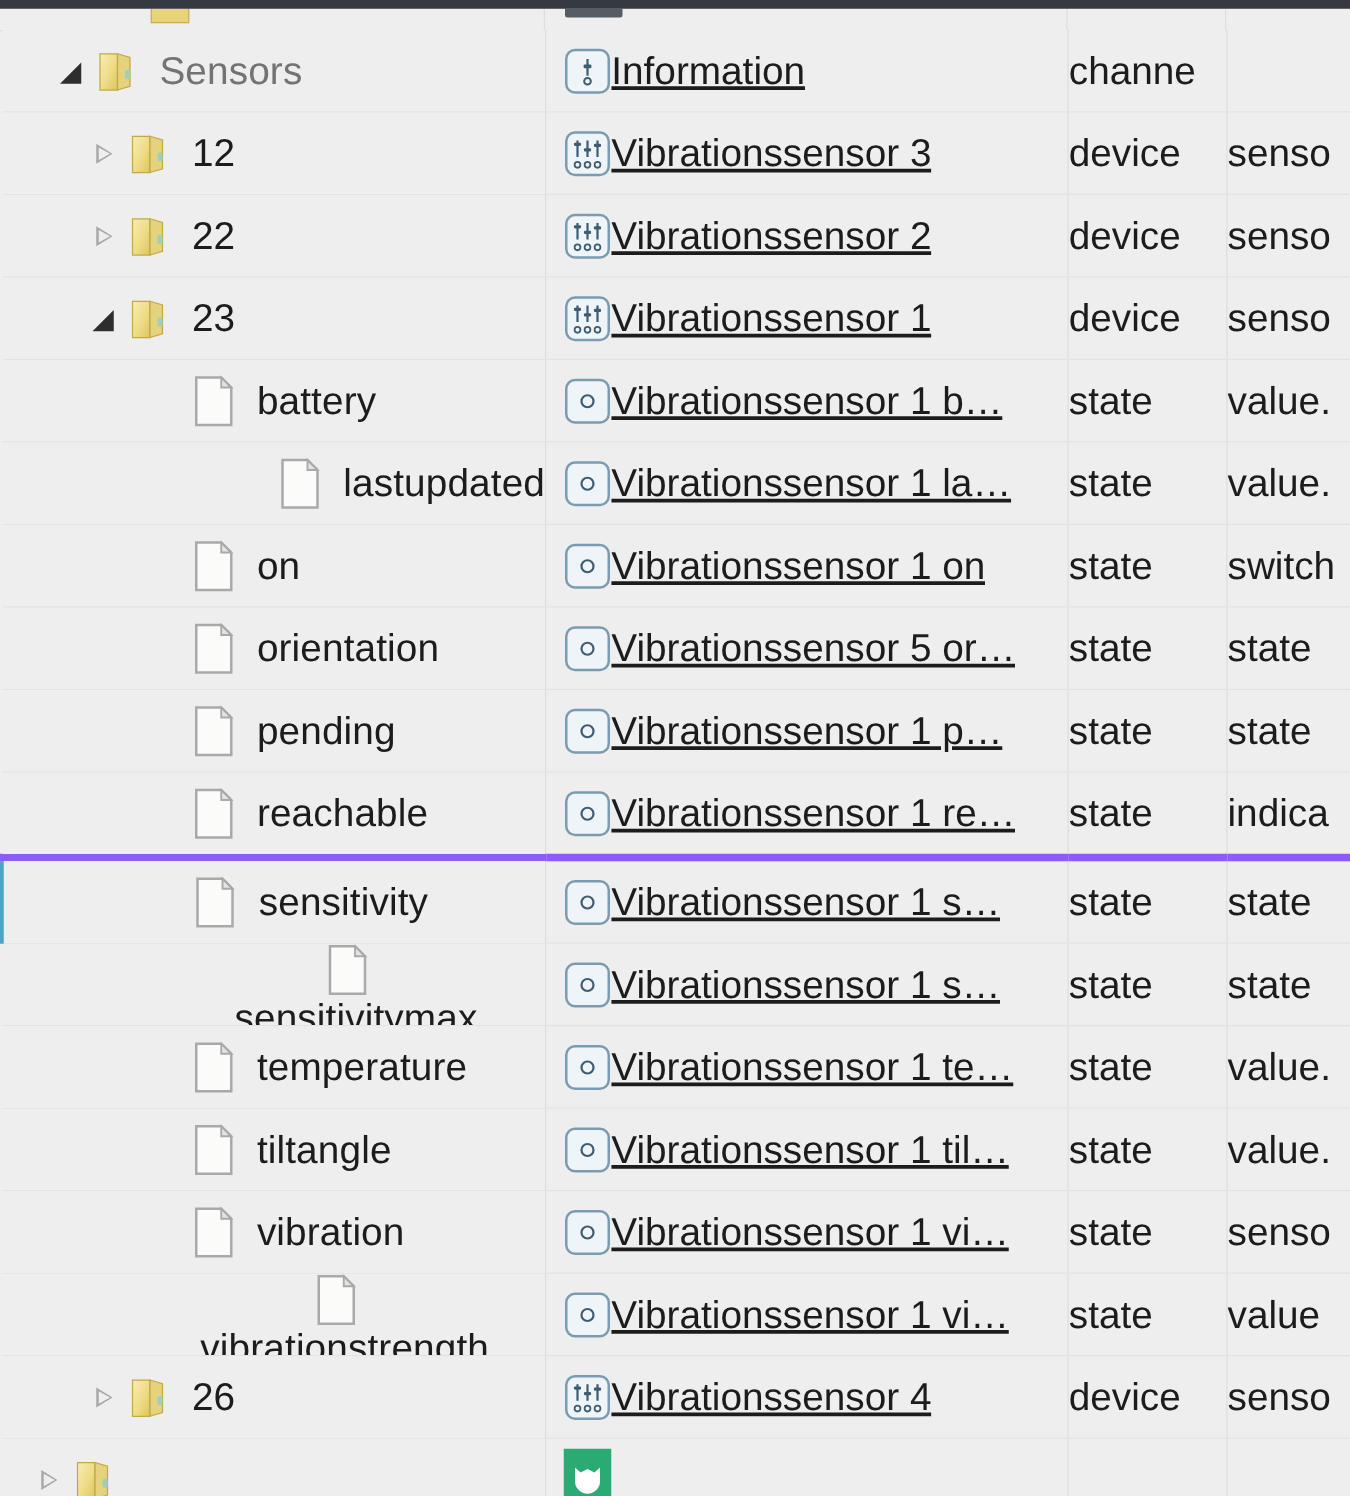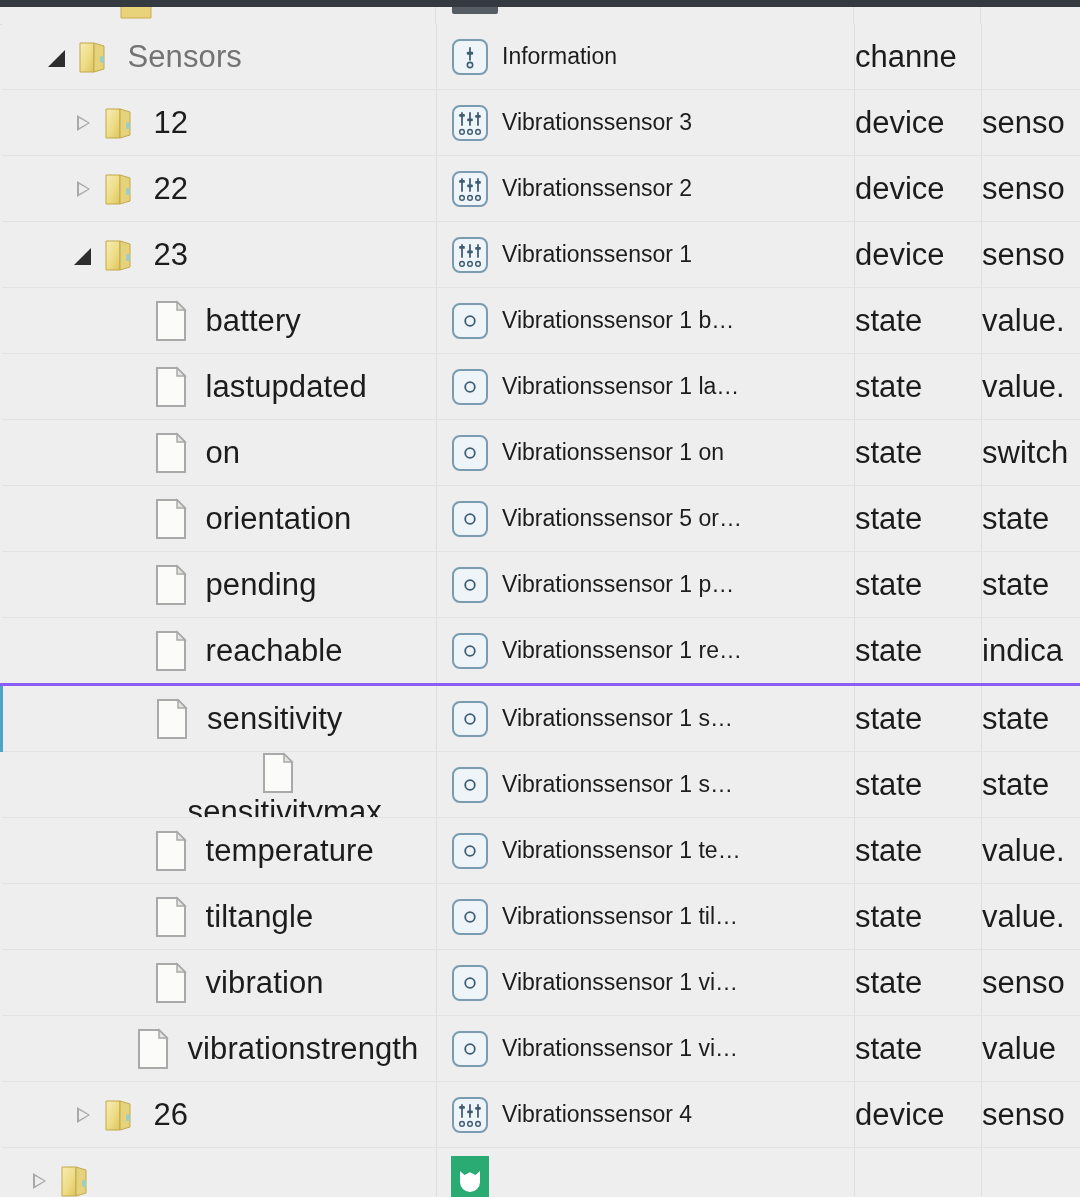--- a/index.html
+++ b/index.html
@@ -146,37 +146,37 @@
     padding-left: 14px;
   }
   .obj-icon {
     width: 38px; min-width: 38px;
     height: 38px;
     display: flex;
     align-items: center;
     justify-content: center;
   }
   .desc-text {
-    padding-left: 13px;
-    font-size: 23px;
+    font-size: 31px;
     overflow: hidden;
     text-overflow: ellipsis;
     white-space: nowrap;
+    text-decoration: underline;
   }
 
   .cell-role, .cell-type {
     padding-left: 16px;
     font-size: 31px;
   }
 
   
   tr.selected td {
     background: #bfe4f5;
     border-bottom: 3px solid #4fa3c7;
-    border-top: 3px solid #8b5cf6;
+    border-top: 6px solid #8b5cf6;
   }
   tr.selected td.cell-name {
     border-left: 3px solid #4fa3c7;
   }
   tr.selected + tr td { border-top: none; }
 
   
   tr.root-row td { border-bottom: 1px solid #dcdcdc; }
 
   
@@ -417,301 +417,301 @@
     </span>
   </span>
             <span class="desc-text">Vibrationssensor 1 b…</span>
           </div>
         </td>
         <td class="cell-role">state</td>
         <td class="cell-type">value.</td>
       </tr>
       <tr>
         <td class="cell-name">
+          <div class="name-inner" style="padding-left: 118px; justify-content: flex-end;">
+            <span class="twisty none"></span>
+            <span class="tree-icon">
+    <svg class="file-svg" viewBox="0 0 34 42" xmlns="http://www.w3.org/2000/svg">
+      <path d="M3 2 L23 2 L31 10 L31 40 L3 40 Z" fill="#fbfbf9" stroke="#a9a9a9" stroke-width="2"></path>
+      <path d="M23 2 L23 10 L31 10 Z" fill="#e4e4e0" stroke="#a9a9a9" stroke-width="1.5"></path>
+    </svg>
+  </span>
+            <span class="node-label">lastupdated</span>
+          </div>
+        </td>
+        <td class="cell-desc">
+          <div class="desc-inner">
+            <span class="obj-icon">
+    <span class="sq-icon">
+      <svg viewBox="0 0 36 36" xmlns="http://www.w3.org/2000/svg">
+        <circle cx="18" cy="18" r="5.4" fill="none" stroke="#3f5d72" stroke-width="2"></circle>
+      </svg>
+    </span>
+  </span>
+            <span class="desc-text">Vibrationssensor 1 la…</span>
+          </div>
+        </td>
+        <td class="cell-role">state</td>
+        <td class="cell-type">value.</td>
+      </tr>
+      <tr>
+        <td class="cell-name">
           <div class="name-inner" style="padding-left: 118px;">
             <span class="twisty none"></span>
             <span class="tree-icon">
     <svg class="file-svg" viewBox="0 0 34 42" xmlns="http://www.w3.org/2000/svg">
       <path d="M3 2 L23 2 L31 10 L31 40 L3 40 Z" fill="#fbfbf9" stroke="#a9a9a9" stroke-width="2"></path>
       <path d="M23 2 L23 10 L31 10 Z" fill="#e4e4e0" stroke="#a9a9a9" stroke-width="1.5"></path>
     </svg>
   </span>
-            <span class="node-label">lastupdated</span>
-          </div>
-        </td>
-        <td class="cell-desc">
-          <div class="desc-inner">
-            <span class="obj-icon">
-    <span class="sq-icon">
-      <svg viewBox="0 0 36 36" xmlns="http://www.w3.org/2000/svg">
-        <circle cx="18" cy="18" r="5.4" fill="none" stroke="#3f5d72" stroke-width="2"></circle>
-      </svg>
-    </span>
-  </span>
-            <span class="desc-text">Vibrationssensor 1 la…</span>
+            <span class="node-label">on</span>
+          </div>
+        </td>
+        <td class="cell-desc">
+          <div class="desc-inner">
+            <span class="obj-icon">
+    <span class="sq-icon">
+      <svg viewBox="0 0 36 36" xmlns="http://www.w3.org/2000/svg">
+        <circle cx="18" cy="18" r="5.4" fill="none" stroke="#3f5d72" stroke-width="2"></circle>
+      </svg>
+    </span>
+  </span>
+            <span class="desc-text">Vibrationssensor 1 on</span>
+          </div>
+        </td>
+        <td class="cell-role">state</td>
+        <td class="cell-type">switch</td>
+      </tr>
+      <tr>
+        <td class="cell-name">
+          <div class="name-inner" style="padding-left: 118px;">
+            <span class="twisty none"></span>
+            <span class="tree-icon">
+    <svg class="file-svg" viewBox="0 0 34 42" xmlns="http://www.w3.org/2000/svg">
+      <path d="M3 2 L23 2 L31 10 L31 40 L3 40 Z" fill="#fbfbf9" stroke="#a9a9a9" stroke-width="2"></path>
+      <path d="M23 2 L23 10 L31 10 Z" fill="#e4e4e0" stroke="#a9a9a9" stroke-width="1.5"></path>
+    </svg>
+  </span>
+            <span class="node-label">orientation</span>
+          </div>
+        </td>
+        <td class="cell-desc">
+          <div class="desc-inner">
+            <span class="obj-icon">
+    <span class="sq-icon">
+      <svg viewBox="0 0 36 36" xmlns="http://www.w3.org/2000/svg">
+        <circle cx="18" cy="18" r="5.4" fill="none" stroke="#3f5d72" stroke-width="2"></circle>
+      </svg>
+    </span>
+  </span>
+            <span class="desc-text">Vibrationssensor 5 or…</span>
+          </div>
+        </td>
+        <td class="cell-role">state</td>
+        <td class="cell-type">state</td>
+      </tr>
+      <tr>
+        <td class="cell-name">
+          <div class="name-inner" style="padding-left: 118px;">
+            <span class="twisty none"></span>
+            <span class="tree-icon">
+    <svg class="file-svg" viewBox="0 0 34 42" xmlns="http://www.w3.org/2000/svg">
+      <path d="M3 2 L23 2 L31 10 L31 40 L3 40 Z" fill="#fbfbf9" stroke="#a9a9a9" stroke-width="2"></path>
+      <path d="M23 2 L23 10 L31 10 Z" fill="#e4e4e0" stroke="#a9a9a9" stroke-width="1.5"></path>
+    </svg>
+  </span>
+            <span class="node-label">pending</span>
+          </div>
+        </td>
+        <td class="cell-desc">
+          <div class="desc-inner">
+            <span class="obj-icon">
+    <span class="sq-icon">
+      <svg viewBox="0 0 36 36" xmlns="http://www.w3.org/2000/svg">
+        <circle cx="18" cy="18" r="5.4" fill="none" stroke="#3f5d72" stroke-width="2"></circle>
+      </svg>
+    </span>
+  </span>
+            <span class="desc-text">Vibrationssensor 1 p…</span>
+          </div>
+        </td>
+        <td class="cell-role">state</td>
+        <td class="cell-type">state</td>
+      </tr>
+      <tr>
+        <td class="cell-name">
+          <div class="name-inner" style="padding-left: 118px;">
+            <span class="twisty none"></span>
+            <span class="tree-icon">
+    <svg class="file-svg" viewBox="0 0 34 42" xmlns="http://www.w3.org/2000/svg">
+      <path d="M3 2 L23 2 L31 10 L31 40 L3 40 Z" fill="#fbfbf9" stroke="#a9a9a9" stroke-width="2"></path>
+      <path d="M23 2 L23 10 L31 10 Z" fill="#e4e4e0" stroke="#a9a9a9" stroke-width="1.5"></path>
+    </svg>
+  </span>
+            <span class="node-label">reachable</span>
+          </div>
+        </td>
+        <td class="cell-desc">
+          <div class="desc-inner">
+            <span class="obj-icon">
+    <span class="sq-icon">
+      <svg viewBox="0 0 36 36" xmlns="http://www.w3.org/2000/svg">
+        <circle cx="18" cy="18" r="5.4" fill="none" stroke="#3f5d72" stroke-width="2"></circle>
+      </svg>
+    </span>
+  </span>
+            <span class="desc-text">Vibrationssensor 1 re…</span>
+          </div>
+        </td>
+        <td class="cell-role">state</td>
+        <td class="cell-type">indica</td>
+      </tr>
+      <tr class="selected">
+        <td class="cell-name">
+          <div class="name-inner" style="padding-left: 118px;">
+            <span class="twisty none"></span>
+            <span class="tree-icon">
+    <svg class="file-svg" viewBox="0 0 34 42" xmlns="http://www.w3.org/2000/svg">
+      <path d="M3 2 L23 2 L31 10 L31 40 L3 40 Z" fill="#fbfbf9" stroke="#a9a9a9" stroke-width="2"></path>
+      <path d="M23 2 L23 10 L31 10 Z" fill="#e4e4e0" stroke="#a9a9a9" stroke-width="1.5"></path>
+    </svg>
+  </span>
+            <span class="node-label">sensitivity</span>
+          </div>
+        </td>
+        <td class="cell-desc">
+          <div class="desc-inner">
+            <span class="obj-icon">
+    <span class="sq-icon">
+      <svg viewBox="0 0 36 36" xmlns="http://www.w3.org/2000/svg">
+        <circle cx="18" cy="18" r="5.4" fill="none" stroke="#3f5d72" stroke-width="2"></circle>
+      </svg>
+    </span>
+  </span>
+            <span class="desc-text">Vibrationssensor 1 s…</span>
+          </div>
+        </td>
+        <td class="cell-role">state</td>
+        <td class="cell-type">state</td>
+      </tr>
+      <tr>
+        <td class="cell-name">
+          <div class="name-inner" style="padding-left: 118px; flex-direction: column;">
+            <span class="twisty none"></span>
+            <span class="tree-icon">
+    <svg class="file-svg" viewBox="0 0 34 42" xmlns="http://www.w3.org/2000/svg">
+      <path d="M3 2 L23 2 L31 10 L31 40 L3 40 Z" fill="#fbfbf9" stroke="#a9a9a9" stroke-width="2"></path>
+      <path d="M23 2 L23 10 L31 10 Z" fill="#e4e4e0" stroke="#a9a9a9" stroke-width="1.5"></path>
+    </svg>
+  </span>
+            <span class="node-label">sensitivitymax</span>
+          </div>
+        </td>
+        <td class="cell-desc">
+          <div class="desc-inner">
+            <span class="obj-icon">
+    <span class="sq-icon">
+      <svg viewBox="0 0 36 36" xmlns="http://www.w3.org/2000/svg">
+        <circle cx="18" cy="18" r="5.4" fill="none" stroke="#3f5d72" stroke-width="2"></circle>
+      </svg>
+    </span>
+  </span>
+            <span class="desc-text">Vibrationssensor 1 s…</span>
+          </div>
+        </td>
+        <td class="cell-role">state</td>
+        <td class="cell-type">state</td>
+      </tr>
+      <tr>
+        <td class="cell-name">
+          <div class="name-inner" style="padding-left: 118px;">
+            <span class="twisty none"></span>
+            <span class="tree-icon">
+    <svg class="file-svg" viewBox="0 0 34 42" xmlns="http://www.w3.org/2000/svg">
+      <path d="M3 2 L23 2 L31 10 L31 40 L3 40 Z" fill="#fbfbf9" stroke="#a9a9a9" stroke-width="2"></path>
+      <path d="M23 2 L23 10 L31 10 Z" fill="#e4e4e0" stroke="#a9a9a9" stroke-width="1.5"></path>
+    </svg>
+  </span>
+            <span class="node-label">temperature</span>
+          </div>
+        </td>
+        <td class="cell-desc">
+          <div class="desc-inner">
+            <span class="obj-icon">
+    <span class="sq-icon">
+      <svg viewBox="0 0 36 36" xmlns="http://www.w3.org/2000/svg">
+        <circle cx="18" cy="18" r="5.4" fill="none" stroke="#3f5d72" stroke-width="2"></circle>
+      </svg>
+    </span>
+  </span>
+            <span class="desc-text">Vibrationssensor 1 te…</span>
           </div>
         </td>
         <td class="cell-role">state</td>
         <td class="cell-type">value.</td>
       </tr>
       <tr>
         <td class="cell-name">
           <div class="name-inner" style="padding-left: 118px;">
             <span class="twisty none"></span>
             <span class="tree-icon">
     <svg class="file-svg" viewBox="0 0 34 42" xmlns="http://www.w3.org/2000/svg">
       <path d="M3 2 L23 2 L31 10 L31 40 L3 40 Z" fill="#fbfbf9" stroke="#a9a9a9" stroke-width="2"></path>
       <path d="M23 2 L23 10 L31 10 Z" fill="#e4e4e0" stroke="#a9a9a9" stroke-width="1.5"></path>
     </svg>
   </span>
-            <span class="node-label">on</span>
-          </div>
-        </td>
-        <td class="cell-desc">
-          <div class="desc-inner">
-            <span class="obj-icon">
-    <span class="sq-icon">
-      <svg viewBox="0 0 36 36" xmlns="http://www.w3.org/2000/svg">
-        <circle cx="18" cy="18" r="5.4" fill="none" stroke="#3f5d72" stroke-width="2"></circle>
-      </svg>
-    </span>
-  </span>
-            <span class="desc-text">Vibrationssensor 1 on</span>
-          </div>
-        </td>
-        <td class="cell-role">state</td>
-        <td class="cell-type">switch</td>
+            <span class="node-label">tiltangle</span>
+          </div>
+        </td>
+        <td class="cell-desc">
+          <div class="desc-inner">
+            <span class="obj-icon">
+    <span class="sq-icon">
+      <svg viewBox="0 0 36 36" xmlns="http://www.w3.org/2000/svg">
+        <circle cx="18" cy="18" r="5.4" fill="none" stroke="#3f5d72" stroke-width="2"></circle>
+      </svg>
+    </span>
+  </span>
+            <span class="desc-text">Vibrationssensor 1 til…</span>
+          </div>
+        </td>
+        <td class="cell-role">state</td>
+        <td class="cell-type">value.</td>
       </tr>
       <tr>
         <td class="cell-name">
           <div class="name-inner" style="padding-left: 118px;">
             <span class="twisty none"></span>
             <span class="tree-icon">
     <svg class="file-svg" viewBox="0 0 34 42" xmlns="http://www.w3.org/2000/svg">
       <path d="M3 2 L23 2 L31 10 L31 40 L3 40 Z" fill="#fbfbf9" stroke="#a9a9a9" stroke-width="2"></path>
       <path d="M23 2 L23 10 L31 10 Z" fill="#e4e4e0" stroke="#a9a9a9" stroke-width="1.5"></path>
     </svg>
   </span>
-            <span class="node-label">orientation</span>
-          </div>
-        </td>
-        <td class="cell-desc">
-          <div class="desc-inner">
-            <span class="obj-icon">
-    <span class="sq-icon">
-      <svg viewBox="0 0 36 36" xmlns="http://www.w3.org/2000/svg">
-        <circle cx="18" cy="18" r="5.4" fill="none" stroke="#3f5d72" stroke-width="2"></circle>
-      </svg>
-    </span>
-  </span>
-            <span class="desc-text">Vibrationssensor 5 or…</span>
-          </div>
-        </td>
-        <td class="cell-role">state</td>
-        <td class="cell-type">state</td>
-      </tr>
-      <tr>
-        <td class="cell-name">
-          <div class="name-inner" style="padding-left: 118px;">
-            <span class="twisty none"></span>
-            <span class="tree-icon">
-    <svg class="file-svg" viewBox="0 0 34 42" xmlns="http://www.w3.org/2000/svg">
-      <path d="M3 2 L23 2 L31 10 L31 40 L3 40 Z" fill="#fbfbf9" stroke="#a9a9a9" stroke-width="2"></path>
-      <path d="M23 2 L23 10 L31 10 Z" fill="#e4e4e0" stroke="#a9a9a9" stroke-width="1.5"></path>
-    </svg>
-  </span>
-            <span class="node-label">pending</span>
-          </div>
-        </td>
-        <td class="cell-desc">
-          <div class="desc-inner">
-            <span class="obj-icon">
-    <span class="sq-icon">
-      <svg viewBox="0 0 36 36" xmlns="http://www.w3.org/2000/svg">
-        <circle cx="18" cy="18" r="5.4" fill="none" stroke="#3f5d72" stroke-width="2"></circle>
-      </svg>
-    </span>
-  </span>
-            <span class="desc-text">Vibrationssensor 1 p…</span>
-          </div>
-        </td>
-        <td class="cell-role">state</td>
-        <td class="cell-type">state</td>
-      </tr>
-      <tr>
-        <td class="cell-name">
-          <div class="name-inner" style="padding-left: 118px;">
-            <span class="twisty none"></span>
-            <span class="tree-icon">
-    <svg class="file-svg" viewBox="0 0 34 42" xmlns="http://www.w3.org/2000/svg">
-      <path d="M3 2 L23 2 L31 10 L31 40 L3 40 Z" fill="#fbfbf9" stroke="#a9a9a9" stroke-width="2"></path>
-      <path d="M23 2 L23 10 L31 10 Z" fill="#e4e4e0" stroke="#a9a9a9" stroke-width="1.5"></path>
-    </svg>
-  </span>
-            <span class="node-label">reachable</span>
-          </div>
-        </td>
-        <td class="cell-desc">
-          <div class="desc-inner">
-            <span class="obj-icon">
-    <span class="sq-icon">
-      <svg viewBox="0 0 36 36" xmlns="http://www.w3.org/2000/svg">
-        <circle cx="18" cy="18" r="5.4" fill="none" stroke="#3f5d72" stroke-width="2"></circle>
-      </svg>
-    </span>
-  </span>
-            <span class="desc-text">Vibrationssensor 1 re…</span>
-          </div>
-        </td>
-        <td class="cell-role">state</td>
-        <td class="cell-type">indica</td>
-      </tr>
-      <tr class="selected">
-        <td class="cell-name">
-          <div class="name-inner" style="padding-left: 118px;">
-            <span class="twisty none"></span>
-            <span class="tree-icon">
-    <svg class="file-svg" viewBox="0 0 34 42" xmlns="http://www.w3.org/2000/svg">
-      <path d="M3 2 L23 2 L31 10 L31 40 L3 40 Z" fill="#fbfbf9" stroke="#a9a9a9" stroke-width="2"></path>
-      <path d="M23 2 L23 10 L31 10 Z" fill="#e4e4e0" stroke="#a9a9a9" stroke-width="1.5"></path>
-    </svg>
-  </span>
-            <span class="node-label">sensitivity</span>
-          </div>
-        </td>
-        <td class="cell-desc">
-          <div class="desc-inner">
-            <span class="obj-icon">
-    <span class="sq-icon">
-      <svg viewBox="0 0 36 36" xmlns="http://www.w3.org/2000/svg">
-        <circle cx="18" cy="18" r="5.4" fill="none" stroke="#3f5d72" stroke-width="2"></circle>
-      </svg>
-    </span>
-  </span>
-            <span class="desc-text">Vibrationssensor 1 s…</span>
-          </div>
-        </td>
-        <td class="cell-role">state</td>
-        <td class="cell-type">state</td>
-      </tr>
-      <tr>
-        <td class="cell-name">
-          <div class="name-inner" style="padding-left: 118px; flex-direction: column;">
-            <span class="twisty none"></span>
-            <span class="tree-icon">
-    <svg class="file-svg" viewBox="0 0 34 42" xmlns="http://www.w3.org/2000/svg">
-      <path d="M3 2 L23 2 L31 10 L31 40 L3 40 Z" fill="#fbfbf9" stroke="#a9a9a9" stroke-width="2"></path>
-      <path d="M23 2 L23 10 L31 10 Z" fill="#e4e4e0" stroke="#a9a9a9" stroke-width="1.5"></path>
-    </svg>
-  </span>
-            <span class="node-label">sensitivitymax</span>
-          </div>
-        </td>
-        <td class="cell-desc">
-          <div class="desc-inner">
-            <span class="obj-icon">
-    <span class="sq-icon">
-      <svg viewBox="0 0 36 36" xmlns="http://www.w3.org/2000/svg">
-        <circle cx="18" cy="18" r="5.4" fill="none" stroke="#3f5d72" stroke-width="2"></circle>
-      </svg>
-    </span>
-  </span>
-            <span class="desc-text">Vibrationssensor 1 s…</span>
-          </div>
-        </td>
-        <td class="cell-role">state</td>
-        <td class="cell-type">state</td>
-      </tr>
-      <tr>
-        <td class="cell-name">
-          <div class="name-inner" style="padding-left: 118px;">
-            <span class="twisty none"></span>
-            <span class="tree-icon">
-    <svg class="file-svg" viewBox="0 0 34 42" xmlns="http://www.w3.org/2000/svg">
-      <path d="M3 2 L23 2 L31 10 L31 40 L3 40 Z" fill="#fbfbf9" stroke="#a9a9a9" stroke-width="2"></path>
-      <path d="M23 2 L23 10 L31 10 Z" fill="#e4e4e0" stroke="#a9a9a9" stroke-width="1.5"></path>
-    </svg>
-  </span>
-            <span class="node-label">temperature</span>
-          </div>
-        </td>
-        <td class="cell-desc">
-          <div class="desc-inner">
-            <span class="obj-icon">
-    <span class="sq-icon">
-      <svg viewBox="0 0 36 36" xmlns="http://www.w3.org/2000/svg">
-        <circle cx="18" cy="18" r="5.4" fill="none" stroke="#3f5d72" stroke-width="2"></circle>
-      </svg>
-    </span>
-  </span>
-            <span class="desc-text">Vibrationssensor 1 te…</span>
-          </div>
-        </td>
-        <td class="cell-role">state</td>
-        <td class="cell-type">value.</td>
-      </tr>
-      <tr>
-        <td class="cell-name">
-          <div class="name-inner" style="padding-left: 118px;">
-            <span class="twisty none"></span>
-            <span class="tree-icon">
-    <svg class="file-svg" viewBox="0 0 34 42" xmlns="http://www.w3.org/2000/svg">
-      <path d="M3 2 L23 2 L31 10 L31 40 L3 40 Z" fill="#fbfbf9" stroke="#a9a9a9" stroke-width="2"></path>
-      <path d="M23 2 L23 10 L31 10 Z" fill="#e4e4e0" stroke="#a9a9a9" stroke-width="1.5"></path>
-    </svg>
-  </span>
-            <span class="node-label">tiltangle</span>
-          </div>
-        </td>
-        <td class="cell-desc">
-          <div class="desc-inner">
-            <span class="obj-icon">
-    <span class="sq-icon">
-      <svg viewBox="0 0 36 36" xmlns="http://www.w3.org/2000/svg">
-        <circle cx="18" cy="18" r="5.4" fill="none" stroke="#3f5d72" stroke-width="2"></circle>
-      </svg>
-    </span>
-  </span>
-            <span class="desc-text">Vibrationssensor 1 til…</span>
-          </div>
-        </td>
-        <td class="cell-role">state</td>
-        <td class="cell-type">value.</td>
-      </tr>
-      <tr>
-        <td class="cell-name">
-          <div class="name-inner" style="padding-left: 118px;">
-            <span class="twisty none"></span>
-            <span class="tree-icon">
-    <svg class="file-svg" viewBox="0 0 34 42" xmlns="http://www.w3.org/2000/svg">
-      <path d="M3 2 L23 2 L31 10 L31 40 L3 40 Z" fill="#fbfbf9" stroke="#a9a9a9" stroke-width="2"></path>
-      <path d="M23 2 L23 10 L31 10 Z" fill="#e4e4e0" stroke="#a9a9a9" stroke-width="1.5"></path>
-    </svg>
-  </span>
             <span class="node-label">vibration</span>
           </div>
         </td>
         <td class="cell-desc">
           <div class="desc-inner">
             <span class="obj-icon">
     <span class="sq-icon">
       <svg viewBox="0 0 36 36" xmlns="http://www.w3.org/2000/svg">
         <circle cx="18" cy="18" r="5.4" fill="none" stroke="#3f5d72" stroke-width="2"></circle>
       </svg>
     </span>
   </span>
             <span class="desc-text">Vibrationssensor 1 vi…</span>
           </div>
         </td>
         <td class="cell-role">state</td>
         <td class="cell-type">senso</td>
       </tr>
       <tr>
         <td class="cell-name">
-          <div class="name-inner" style="padding-left: 100px;">
+          <div class="name-inner" style="padding-left: 100px; flex-direction: column;">
             <span class="twisty none"></span>
             <span class="tree-icon">
     <svg class="file-svg" viewBox="0 0 34 42" xmlns="http://www.w3.org/2000/svg">
       <path d="M3 2 L23 2 L31 10 L31 40 L3 40 Z" fill="#fbfbf9" stroke="#a9a9a9" stroke-width="2"></path>
       <path d="M23 2 L23 10 L31 10 Z" fill="#e4e4e0" stroke="#a9a9a9" stroke-width="1.5"></path>
     </svg>
   </span>
             <span class="node-label">vibrationstrength</span>
           </div>
         </td>

